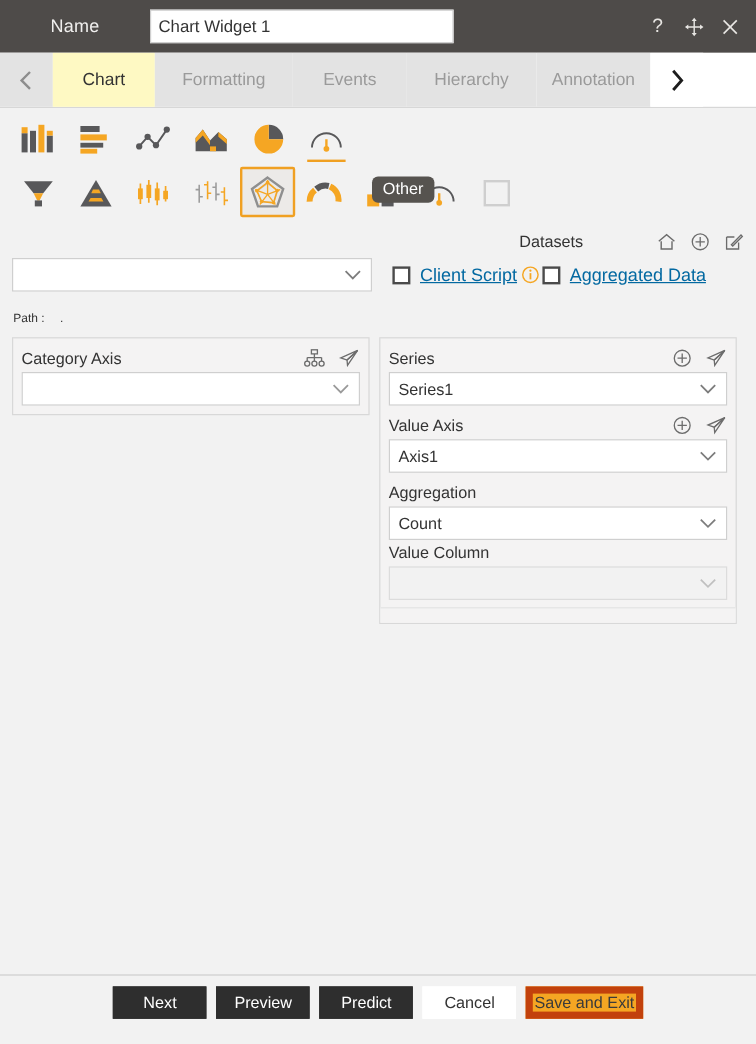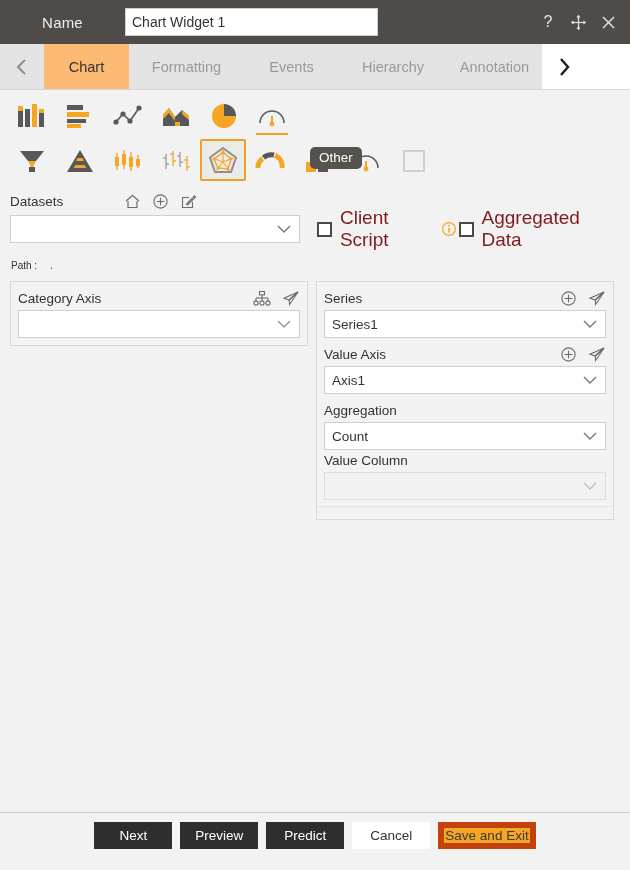--- a/index.html
+++ b/index.html
@@ -40,21 +40,21 @@
   .tab-arrow{
     width:44px;display:flex;align-items:center;justify-content:center;
     background:#e3e3e3;cursor:pointer;
   }
   .tab-arrow.right{background:#ffffff;}
   .tab{
     display:flex;align-items:center;justify-content:center;
     background:#e3e3e3;color:#9a9a9a;font-size:14.5px;
     padding:0 4px;cursor:pointer;box-sizing:border-box;
   }
-  .tab.active{background:#fdba74;color:#333333;justify-content:center;}
+  .tab.active{background:#fef9c3;color:#333333;justify-content:center;}
   .tab-chart{width:85px;}
   .tab-fmt{width:115px;}
   .tab-ev{width:95px;}
   .tab-hier{width:108px;}
   .tab-anno{width:95px;}
 
   
   .icon-rows{padding:4px 0 2px 8px;flex:0 0 auto;background:#f2f2f2;}
   .icon-row{display:flex;align-items:flex-start;height:45px;}
   .icon-cell{
@@ -73,38 +73,38 @@
   }
   .tip{
     position:absolute;left:16px;top:8px;
     background:#56534f;color:#ffffff;border-radius:5px;
     font-size:13.5px;padding:3px 9px 4px;white-space:nowrap;z-index:30;
     pointer-events:none;
   }
 
   
   .datasets{padding:4px 10px 0 10px;flex:0 0 auto;}
-  .ds-head{display:flex;align-items:center;height:22px;}
+  .ds-head{display:flex;align-items:center;height:22px;justify-content:flex-end;}
   .ds-head-label{font-size:13.5px;color:#333;}
   .ds-head-icons{display:flex;align-items:center;gap:10px;margin-left:60px;}
   .mini-icon{width:18px;height:18px;display:flex;align-items:center;justify-content:center;cursor:pointer;}
   .ds-row{display:flex;align-items:flex-start;margin-top:3px;}
   .select{
     height:28px;background:#ffffff;border:1px solid #cfcfcf;box-sizing:border-box;
     display:flex;align-items:center;justify-content:space-between;
     padding:5px 7px;font-size:13.5px;color:#333;cursor:pointer;
   }
   .select.disabled{background:#f2f2f2;border:1px solid #dcdcdc;color:#b0b0b0;}
   .select .cv{flex:0 0 auto;margin-left:6px;}
   .ds-select{width:300px;}
   .chk-wrap{display:flex;align-items:center;margin-left:17px;height:28px;}
   .chk{
     width:15px;height:15px;border:2px solid #4a4a4a;background:#ffffff;box-sizing:border-box;cursor:pointer;
   }
-  .chk-label{font-size:19px;color:#7f1d1d;margin-left:8px;}
+  .chk-label{font-size:15px;color:#0369a1;margin-left:8px;text-decoration:underline;}
   .info-icon{margin-left:3px;display:flex;align-items:center;cursor:pointer;}
   .path-row{font-size:10px;color:#333;margin-top:17px;padding-left:1px;}
   .path-val{margin-left:10px;color:#333;}
 
   
   .panes{display:flex;padding:10px 10px 0 10px;gap:8px;flex:0 0 auto;align-items:flex-start;}
   .pane{
     background:#f4f3f3;border:1px solid #d8d8d8;box-sizing:border-box;padding:6px 7px 7px 7px;
   }
   .pane-left{width:298px;}

